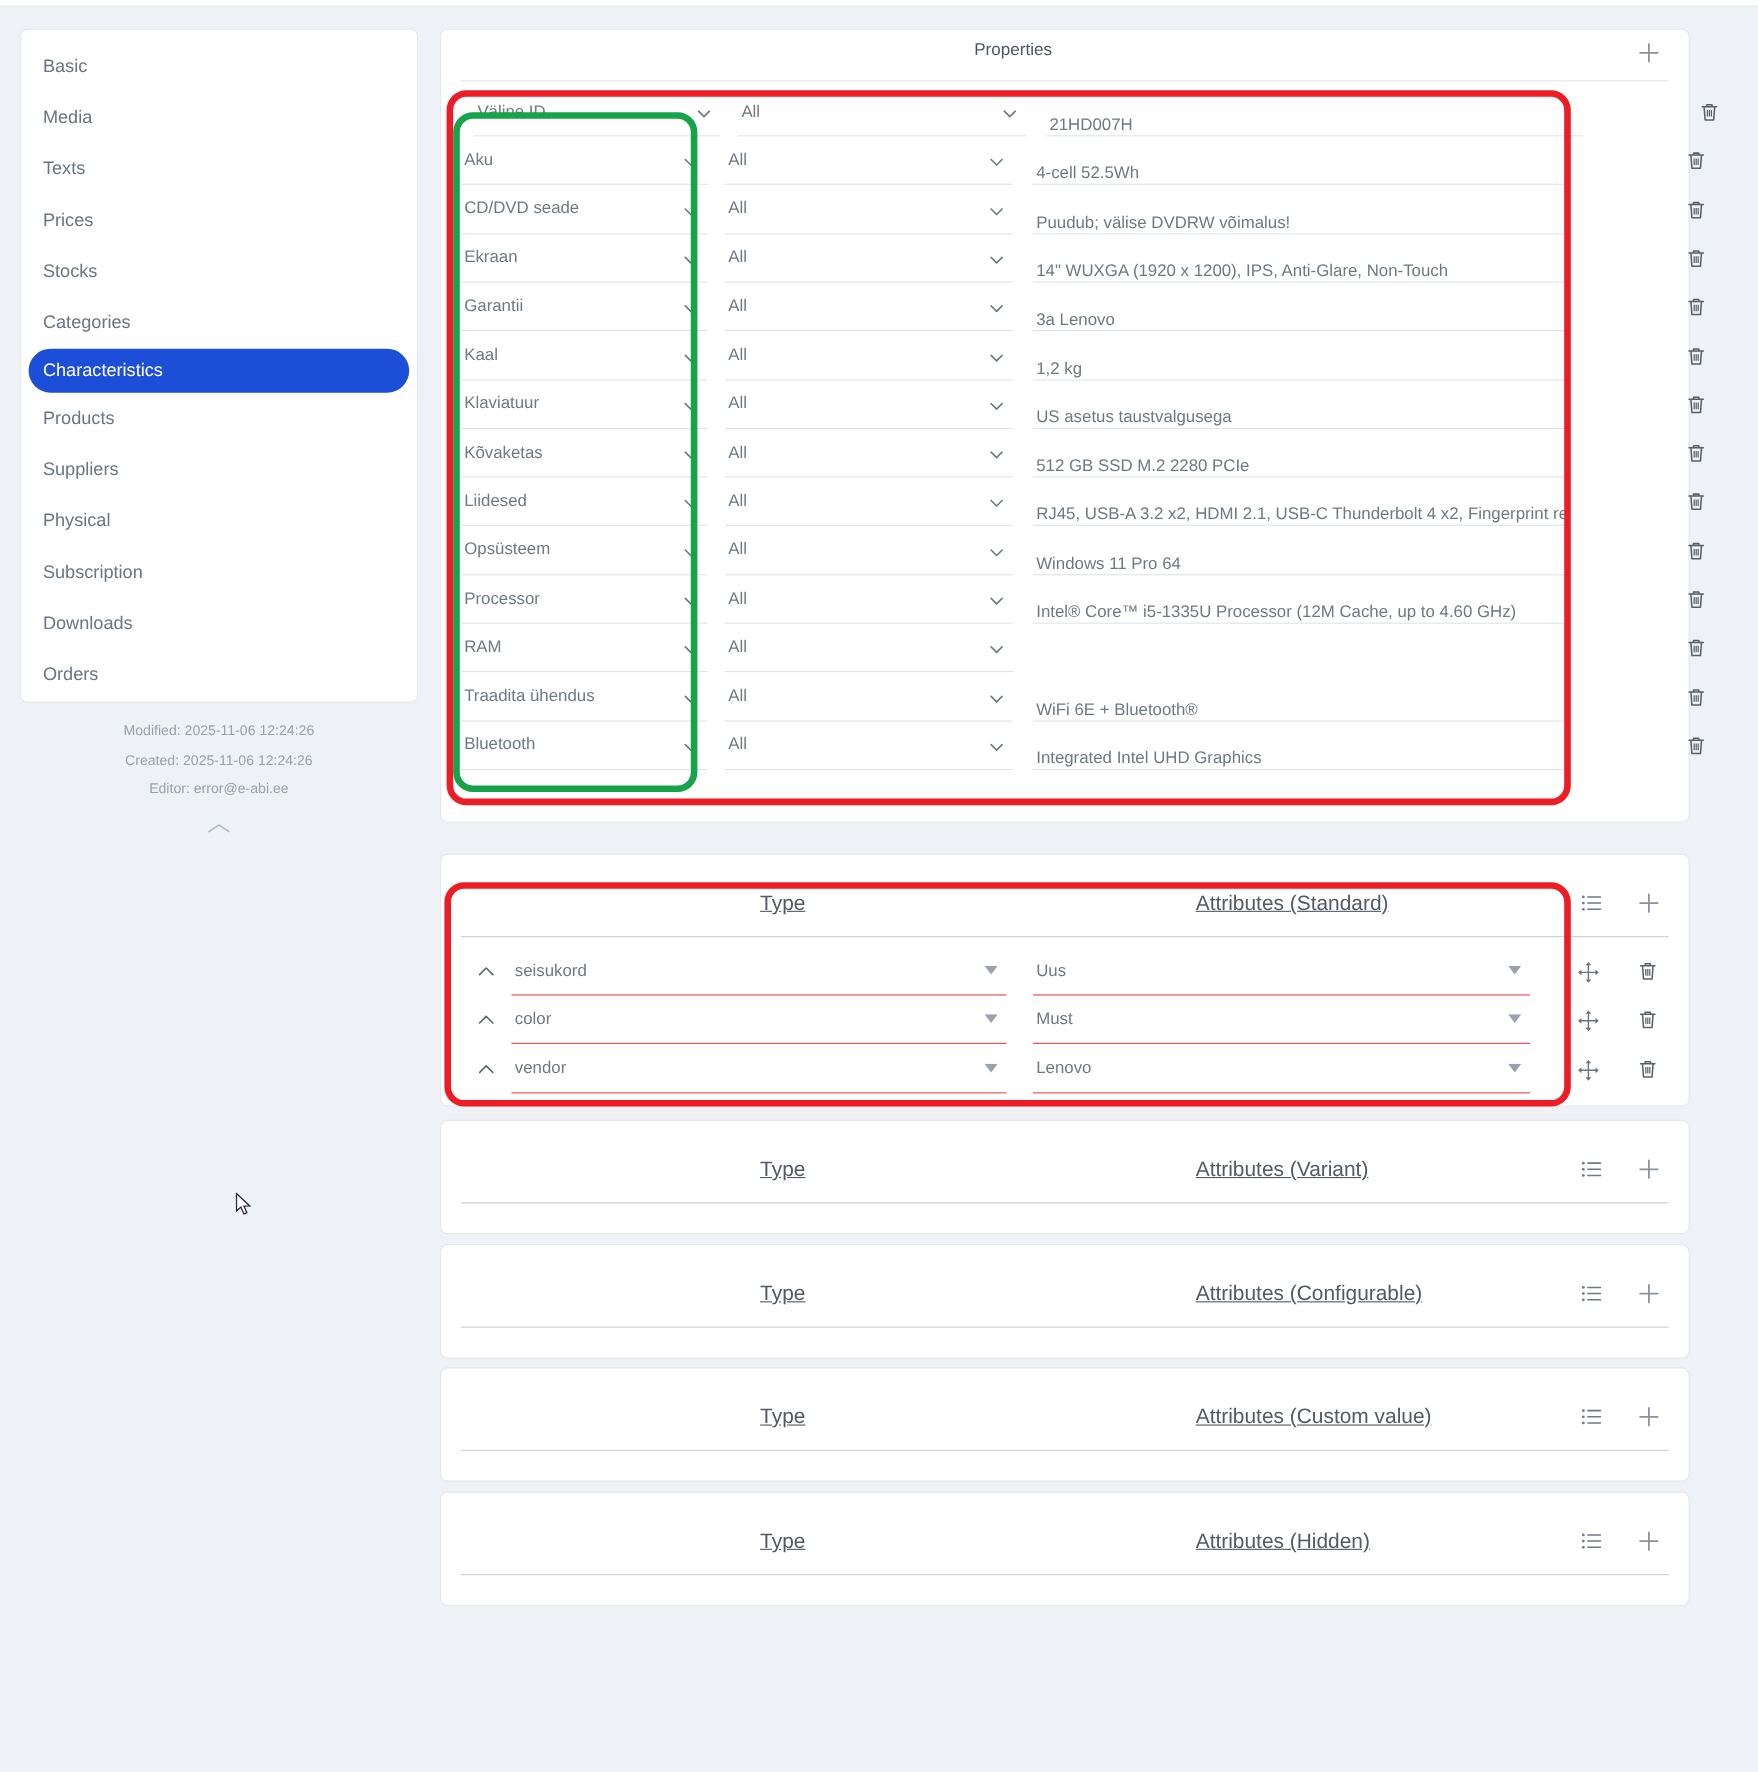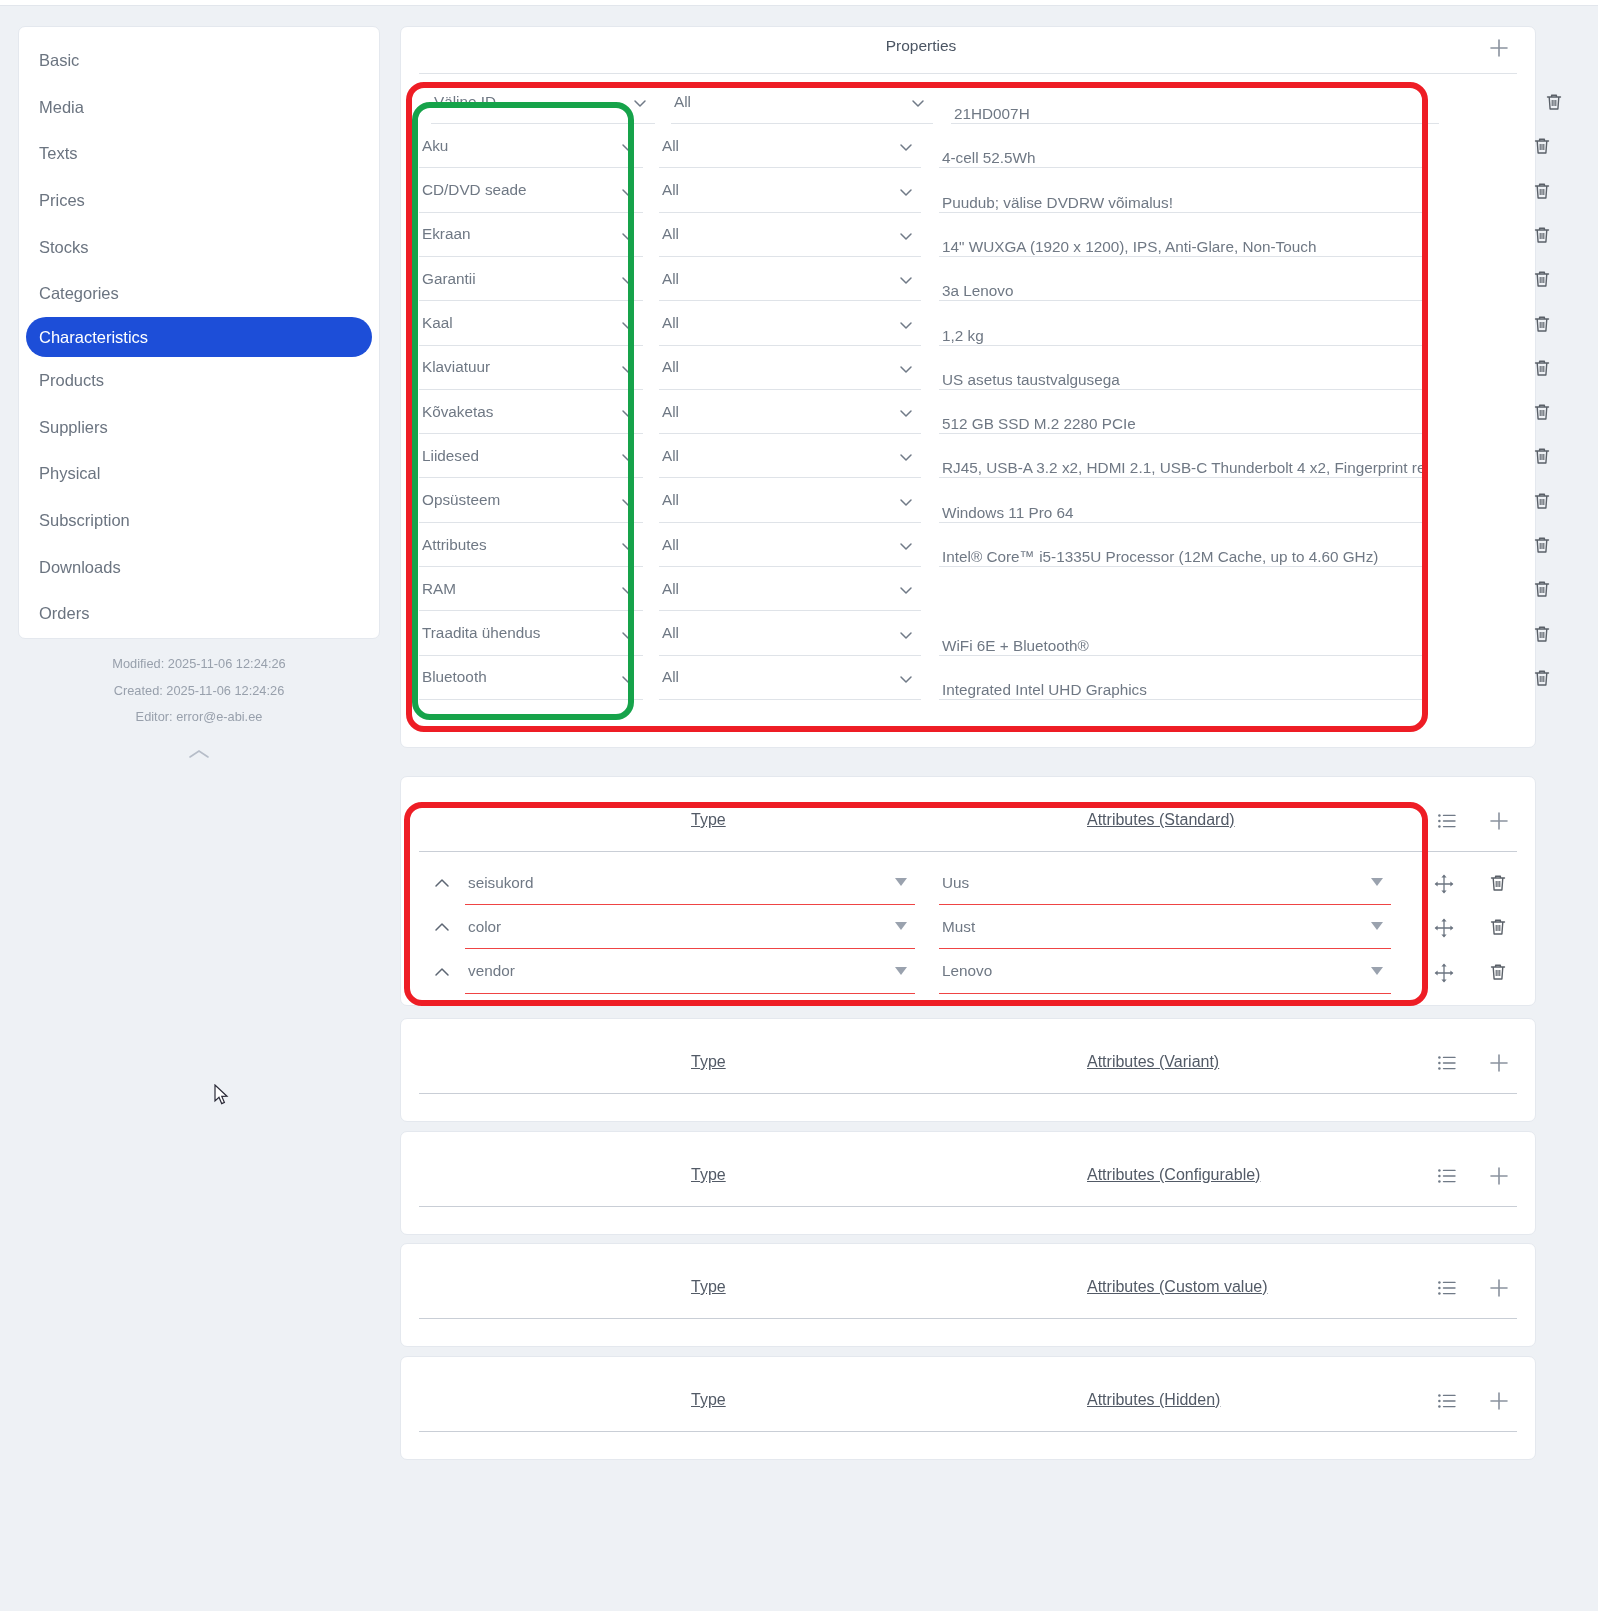--- a/index.html
+++ b/index.html
@@ -90,21 +90,21 @@
   .toprule {
     position: absolute; left: 18px; width: 1098px; height: 1px;
     background: #dfe3e8; top: 46px;
   }
 
   
   .attr-head {
     position: absolute; top: 34px; left: 18px; width: 1098px; height: 30px;
   }
   .attr-head .lbl {
-    position: absolute; color: #525a66; font-size: 16px;
+    position: absolute; color: #525a66; font-size: 19px;
     text-decoration: underline; cursor: pointer;
   }
   .attr-head .lbl.type { left: 272px; }
   .attr-head .lbl.attr { left: 668px; }
   .attr-rule {
     position: absolute; left: 18px; width: 1098px; height: 1px;
     background: #c9ced6; top: 74px;
   }
   .attr-icons {
     position: absolute; top: 32px; right: 24px; display: flex;
@@ -434,21 +434,21 @@
           </div>
           <span class="trash"><svg width="22" height="22" viewBox="0 0 22 22">
               <path d="M4.5 6 H17.5" stroke="#5a6068" stroke-width="1.4" stroke-linecap="round"></path>
               <path d="M8.6 6 V4.2 H13.4 V6" stroke="#5a6068" stroke-width="1.4" fill="none" stroke-linejoin="round"></path>
               <path d="M6.2 6 L7.1 18 H14.9 L15.8 6" stroke="#5a6068" stroke-width="1.4" fill="none" stroke-linejoin="round"></path>
               <path d="M9.2 9 V15 M11 9 V15 M12.8 9 V15" stroke="#5a6068" stroke-width="1.1"></path>
             </svg></span>
         </div>
         <div class="prow" style="top: 496px;">
           <div class="cell cell-name">
-            <span class="txt">Attributes</span>
+            <span class="txt">Processor</span>
             <span class="chev"><svg width="18" height="18" viewBox="0 0 18 18">
                 <path d="M4 7 L9 12 L14 7" stroke="#707a87" stroke-width="1.5" fill="none" stroke-linecap="round" stroke-linejoin="round"></path>
               </svg></span>
           </div>
           <div class="cell cell-scope">
             <span class="txt">All</span>
             <span class="chev"><svg width="18" height="18" viewBox="0 0 18 18">
                 <path d="M4 7 L9 12 L14 7" stroke="#707a87" stroke-width="1.5" fill="none" stroke-linecap="round" stroke-linejoin="round"></path>
               </svg></span>
           </div>

